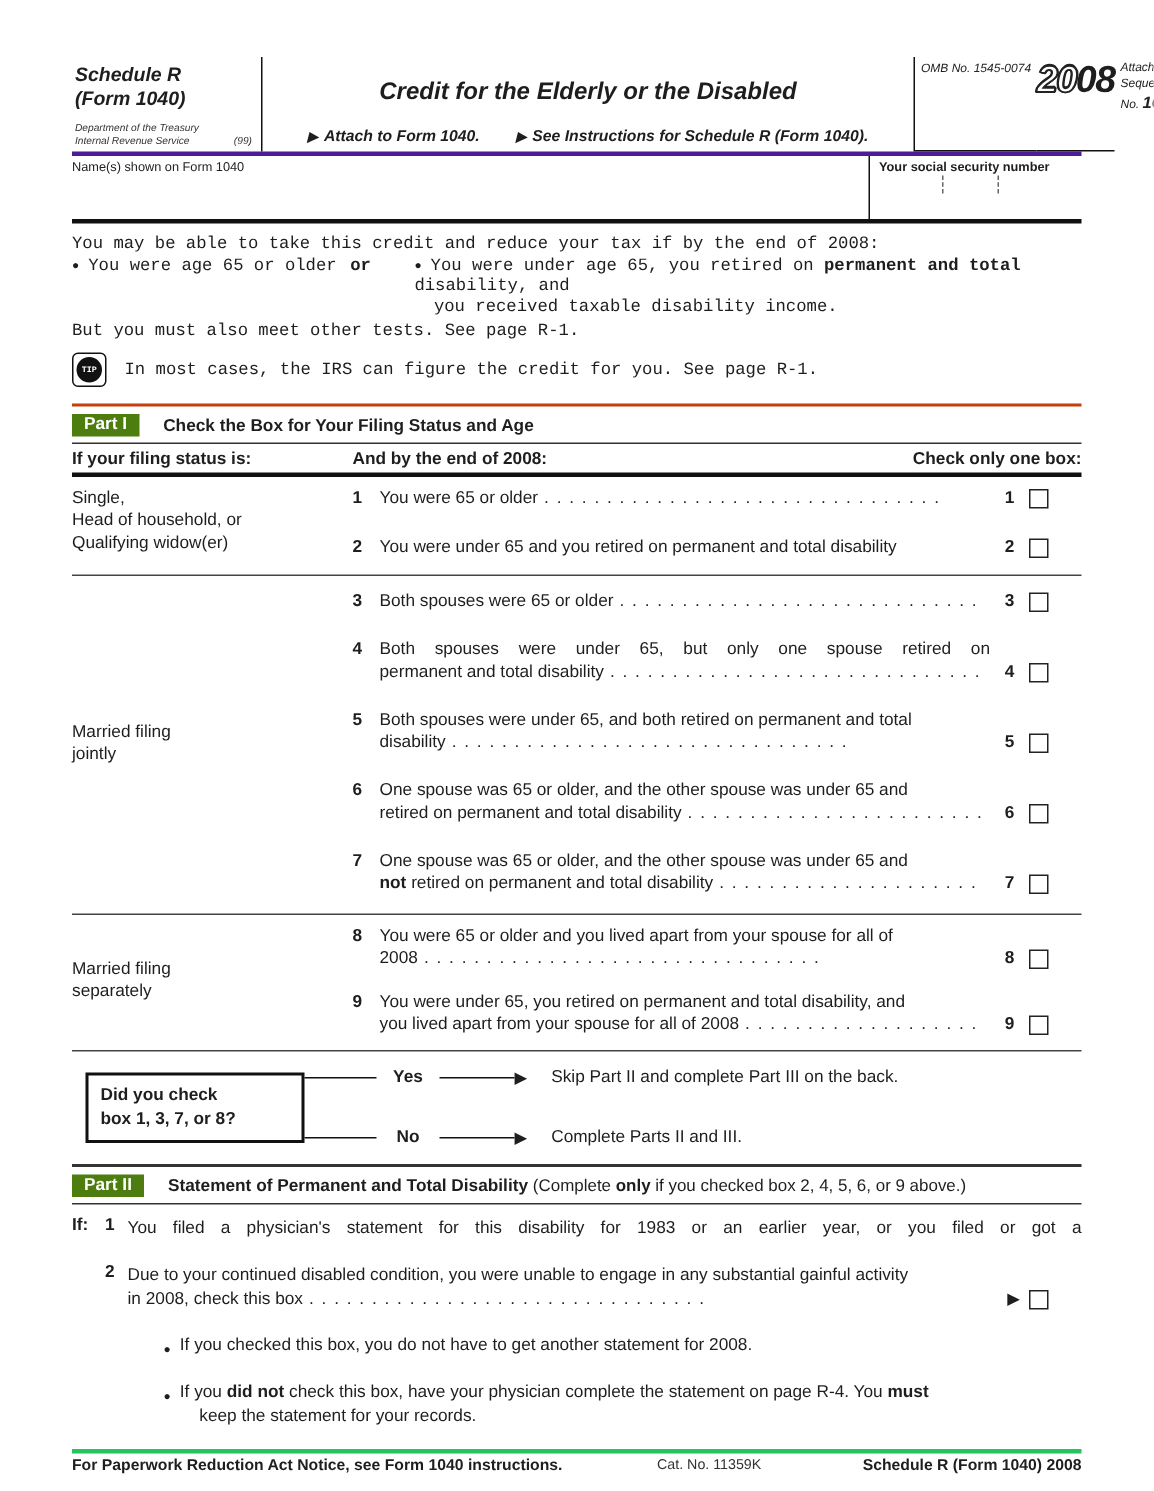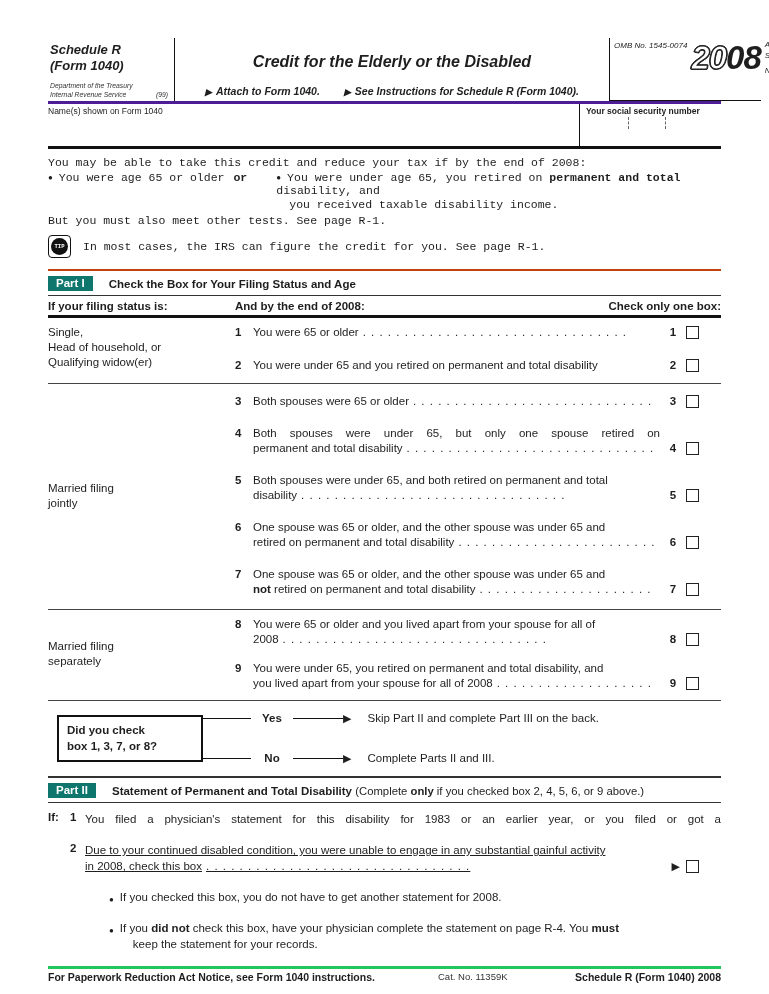--- a/index.html
+++ b/index.html
@@ -16,21 +16,21 @@
   .sched { font-size:13px; font-weight:bold; line-height:1.2; }
   .dept { font-size:6.8px; line-height:1.25; margin-top:9px; color:#333; }
   .dept-row { display:flex; justify-content:space-between; }
   .hdr-mid { flex:1; text-align:center; display:flex; flex-direction:column; justify-content:flex-end; padding-bottom:4px; }
   .ftitle { font-size:16px; font-weight:bold; margin-bottom:14px; }
   .attach-row { display:flex; justify-content:space-around; font-size:10.5px; font-weight:bold; padding:0 18px; }
   .arrow { font-size:9px; margin-right:4px; }
   .hdr-right { width:112px; border-left:1.5px solid #111; display:flex; flex-direction:row; }
   .omb { font-size:8px; padding:3px 4px 2px; border-bottom:1px solid #111; white-space:nowrap; color:#222; }
   .yearbox { text-align:center; border-bottom:1px solid #111; padding:1px 0 2px; }
-  .yr { font-size:33px; font-weight:bold; letter-spacing:-1px; }
+  .yr { font-size:25px; font-weight:bold; letter-spacing:-1px; }
   .yr-outline { color:#fff; -webkit-text-stroke:1.2px #222;
     text-shadow:1px 0 0 #222,-1px 0 0 #222,0 1px 0 #222,0 -1px 0 #222; }
   .attseq { font-size:8px; padding:2px 4px; color:#222; line-height:1.35; }
   .seqno { font-size:11px; font-weight:bold; }
 
   
   .name-row { display:flex; border-bottom:3px solid #111; height:45px; }
   .name-field { flex:1; font-size:8.5px; padding-top:2px; color:#222; }
   .ssn-box { width:142px; border-left:1.5px solid #111; padding:2px 0 0 6px; }
   .ssn-label { font-size:8.5px; font-weight:bold; white-space:nowrap; }
@@ -48,21 +48,21 @@
   .b2 { margin-left:29px; }
   .b2-l2 { margin-left:13px; line-height:15px; }
   .tiprow { display:flex; align-items:center; margin:7px 0 4px; }
   .tip { width:23px; height:23px; border:1.6px solid #111; border-radius:4px;
          display:flex; align-items:center; justify-content:center; margin-right:12px; flex:none; }
   .tip-c { width:17px; height:17px; border-radius:50%; background:#111; color:#fff;
            font-size:5.6px; font-weight:bold; display:flex; align-items:center; justify-content:center; }
 
   
   .part-hdr { display:flex; align-items:center; padding:5px 0 4px; border-bottom:1px solid #333; }
-  .badge { background:#0f766e; color:#fff; font-size:11.5px; font-weight:bold; padding:1px 8px 2px; margin-right:16px; flex:none; }
+  .badge { background:#4d7c0f; color:#fff; font-size:11.5px; font-weight:bold; padding:1px 8px 2px; margin-right:16px; flex:none; }
   .part-title { font-size:11.5px; font-weight:bold; }
   .part-sub { font-size:11.3px; font-weight:normal; }
 
   
   .colhdr { display:flex; font-size:11.5px; font-weight:bold; padding:4px 0 3px; border-bottom:3px solid #111; }
   .c1 { width:187px; } .c2 { flex:1; } .c3 { text-align:right; }
 
   .group { display:flex; border-bottom:1.5px solid #444; }
   .glabel { width:187px; font-size:11.5px; line-height:15px; }
   .gitems { flex:1; }
@@ -95,21 +95,21 @@
   .darrow { font-size:11px; margin:0 16px 0 0; }
   .dtext { font-size:11.5px; }
 
   
   .ifsec { font-size:11.5px; padding:8px 0 0; }
   .ifrow { display:flex; }
   .iflabel { width:22px; font-weight:bold; }
   .ifnum { width:15px; font-weight:bold; }
   .ifbody { flex:1; line-height:16px; }
   .if2 { margin-top:15px; padding-right:22px; }
-  .if2 .ibody { line-height:16px;text-decoration:underline; }
+  .if2 .ibody { line-height:16px; }
   .cbarrow { font-size:11px; margin:0 6px 0 4px; align-self:flex-end; line-height:16px; }
   .note { display:flex; margin-left:61px; margin-top:15px; line-height:16px; }
   .note .bullet-glyph { top:3px; }
   .note-l2 { margin-left:13px; }
 
   
   .footer { display:flex; align-items:flex-start; border-top:3px solid #22c55e; margin-top:14px; padding-top:2px; }
   .f-left { font-size:10.5px; font-weight:bold; width:390px; }
   .f-cat { font-size:9.5px; color:#333; width:130px; }
   .f-right { flex:1; font-size:10.5px; font-weight:bold; text-align:right; }

